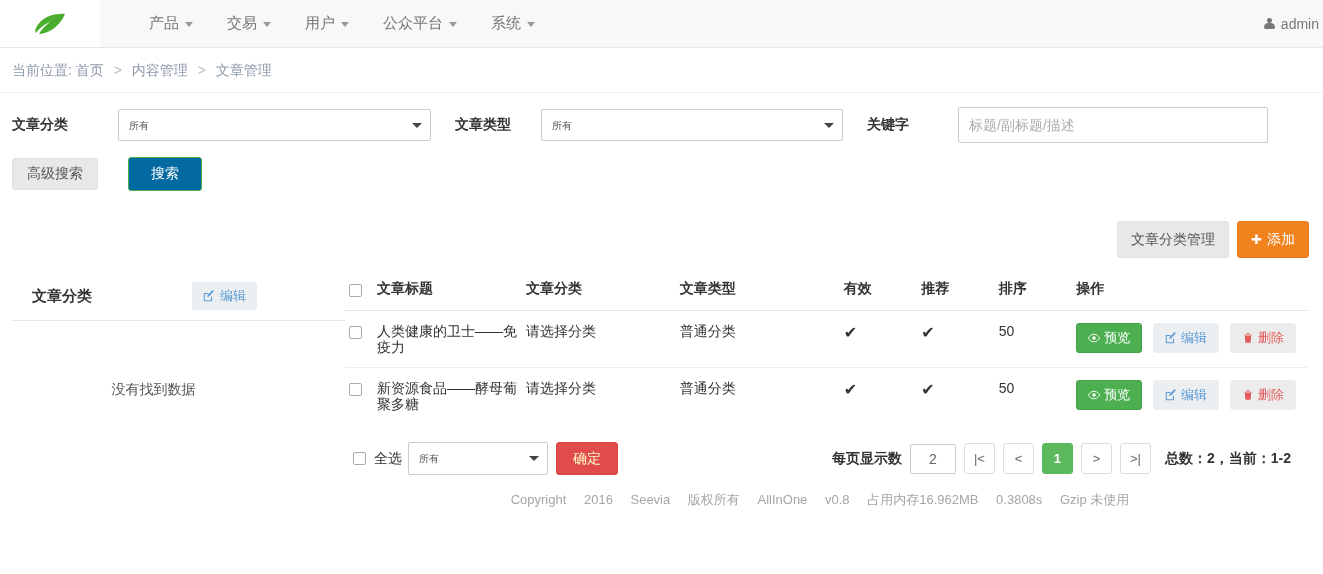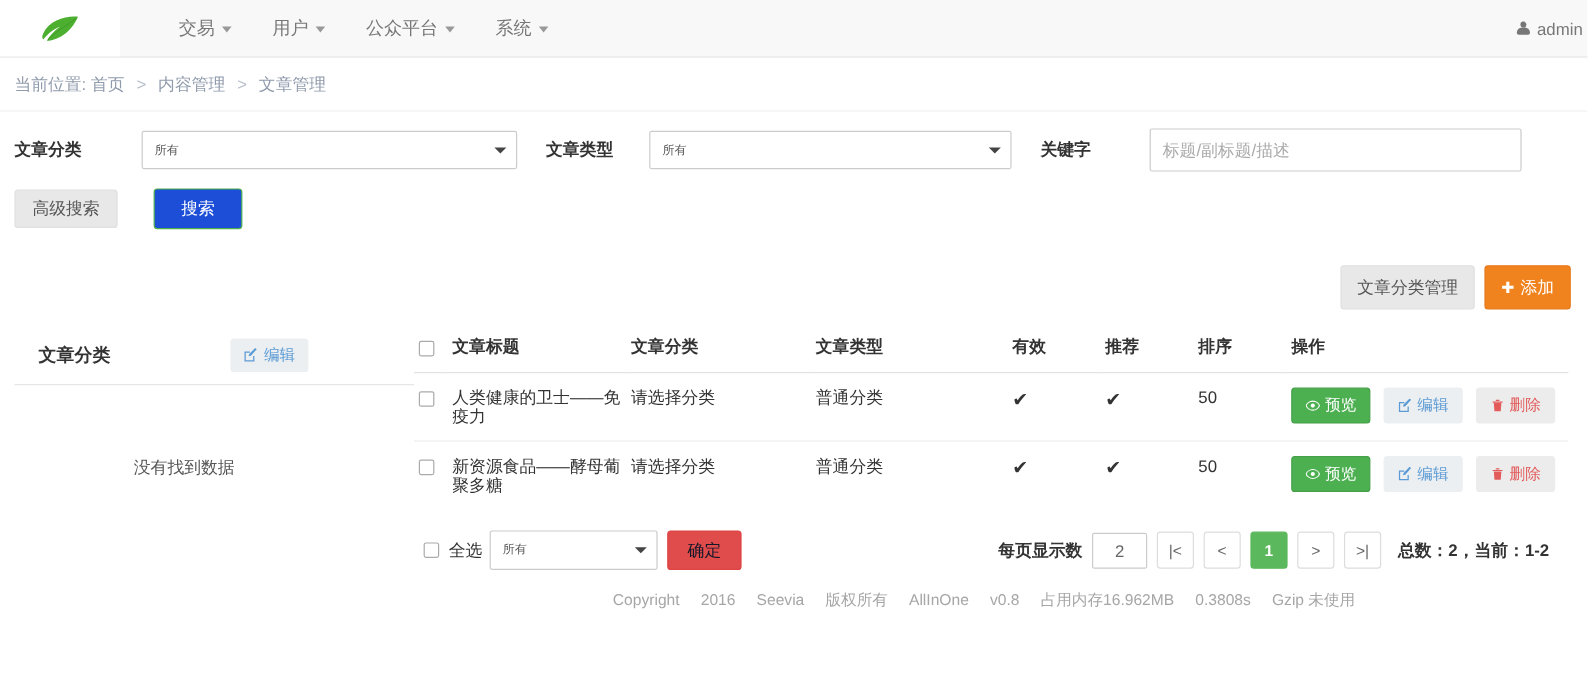--- a/index.html
+++ b/index.html
@@ -167,32 +167,32 @@
     cursor: pointer;
     border: 1px solid transparent;
     white-space: nowrap;
   }
   .btn-default {
     background: #e8e8e8;
     color: #555;
     border-color: #e0e0e0;
   }
   .btn-green {
-    background: #1d4ed8;
+    background: #0369a1;
     color: #fff;
     border-color: #4cae4c;
   }
   .btn-orange {
     background: #f0831e;
     color: #fff;
     border-color: #e8791a;
   }
   .btn-red {
     background: #e04b4b;
-    color: #0f172a;
+    color: #fef9c3;
     border-color: #d44;
   }
 
   
   .toolbar {
     display: flex;
     justify-content: flex-end;
     align-items: center;
     padding: 0 14px 0 0;
     margin-top: 30px;
@@ -390,20 +390,24 @@
 <body>
 
 <div class="navbar">
   <div class="brand">
     <svg class="leaf" viewBox="0 0 34 24">
       <path d="M32 2 C22 1, 8 5, 3 16 C2 18, 2 20, 3 21 C5 18, 10 13, 17 10 C12 14, 8 18, 6 22 C14 22, 26 16, 32 2 Z" fill="#4caf2f"></path>
       <path d="M31 3 C24 8, 14 14, 7 21" stroke="#3e9a27" stroke-width="0.7" fill="none"></path>
     </svg>
   </div>
   <div class="nav-items">
+    <div class="nav-item">
+      <span>产品</span>
+      <i class="caret"></i>
+    </div>
     <div class="nav-item">
       <span>交易</span>
       <i class="caret"></i>
     </div>
     <div class="nav-item">
       <span>用户</span>
       <i class="caret"></i>
     </div>
     <div class="nav-item">
       <span>公众平台</span>

